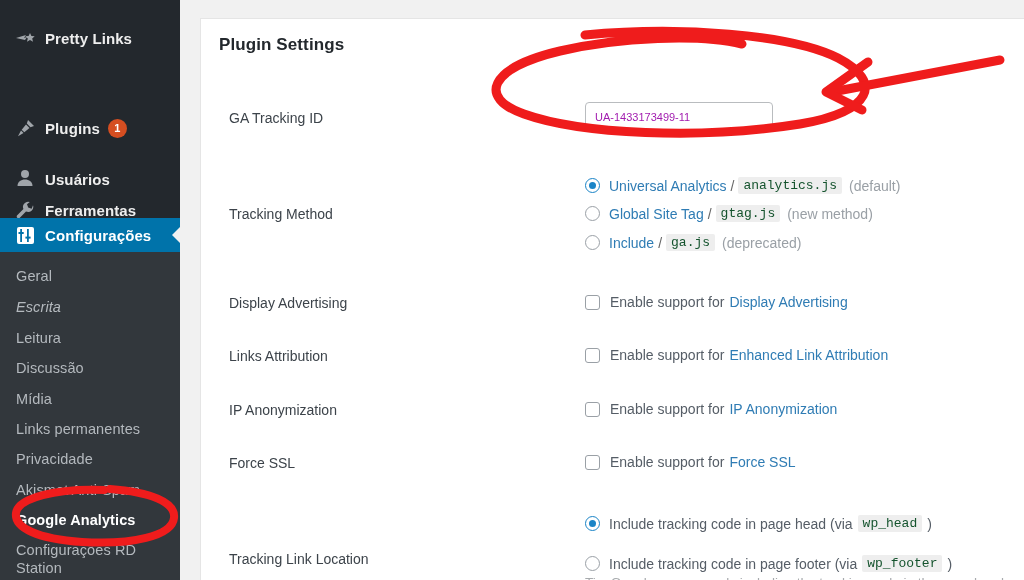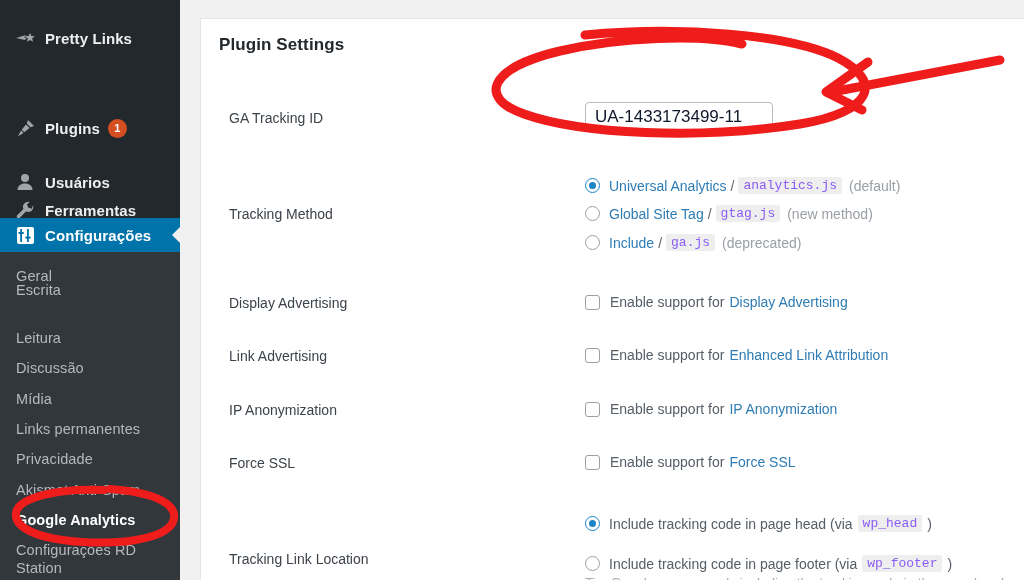--- a/index.html
+++ b/index.html
@@ -148,22 +148,22 @@
   #ga-input {
     position: absolute;
     left: 384px;
     top: 83px;
     width: 188px;
     height: 30px;
     border: 1px solid #b9bcbf;
     border-radius: 4px;
     background: #fff;
     font-family: "Liberation Sans", sans-serif;
-    font-size: 17px;
-    color: #0f172a;
+    font-size: 11px;
+    color: #a21caf;
     padding: 0 9px;
     outline: none;
   }
 
   
   .opt-row {
     position: absolute;
     left: 384px;
     display: flex;
     align-items: center;
@@ -201,21 +201,21 @@
   }
 
   .link { color: #2f7cb4; }
   .muted { color: #9aa0a6; }
   .sep { color: #666; margin: 0 4px; }
 
   code.chip {
     font-family: "Liberation Mono", monospace;
     font-size: 13px;
     background: #eeeeee;
-    color: #8b5cf6;
+    color: #14532d;
     padding: 1px 5px;
     border-radius: 2px;
   }
 
   .tip {
     position: absolute;
     left: 384px;
     top: 556px;
     font-size: 13.5px;
     color: #a7aaad;
@@ -256,21 +256,21 @@
         <svg width="19" height="19" viewBox="0 0 19 19">
             <path d="M12 1 l6 6 -3.5 1.2 -3.7-3.7z" fill="#a0a5aa"></path>
             <path d="M10 5.5 l3.5 3.5 -5.2 4.3 -2.6-2.6z" fill="#a0a5aa"></path>
             <path d="M5 11.5 l2.5 2.5 -5.5 3.3z" fill="#a0a5aa"></path>
           </svg>
       </span>
       <span class="mi-label">Plugins</span>
       <span class="badge">1</span>
     </div>
 
-    <div class="menu-item" style="top:164px;">
+    <div class="menu-item" style="top:152px;align-items:flex-end;">
       <span class="mi-icon">
         <svg width="18" height="18" viewBox="0 0 18 18">
             <circle cx="9" cy="5" r="4" fill="#a0a5aa"></circle>
             <path d="M1.5 17 c0-4.2 3.4-6.5 7.5-6.5 s7.5 2.3 7.5 6.5z" fill="#a0a5aa"></path>
           </svg>
       </span>
       <span class="mi-label">Usuários</span>
     </div>
 
     <div class="menu-item" style="top:192px;">
@@ -290,21 +290,21 @@
             <rect x="1.5" y="5" width="5.2" height="2" fill="#0073aa"></rect>
             <rect x="10" y="2" width="1.8" height="13" fill="#0073aa"></rect>
             <rect x="8.4" y="9.6" width="5.2" height="2" fill="#0073aa"></rect>
           </svg>
       </span>
       <span class="mi-label">Configurações</span>
       <span class="pointer"></span>
     </div>
 
     <div class="sub-item" style="top:267px;">Geral</div>
-    <div class="sub-item" style="top:281px;">Escrita</div>
+    <div class="sub-item" style="top:298px;font-style:italic;">Escrita</div>
     <div class="sub-item" style="top:329px;">Leitura</div>
     <div class="sub-item" style="top:359px;">Discussão</div>
     <div class="sub-item" style="top:390px;">Mídia</div>
     <div class="sub-item" style="top:420px;">Links permanentes</div>
     <div class="sub-item" style="top:450px;">Privacidade</div>
     <div class="sub-item" style="top:481px;">Akismet Anti-Spam</div>
     <div class="sub-item active" style="top:511px;">Google Analytics</div>
     <div class="sub-item" style="top:541px;width:150px;white-space:normal;">Configurações RD Station</div>
   </nav>
 
@@ -341,21 +341,21 @@
       <span class="muted" style="margin-left:7px;">(deprecated)</span>
     </label>
 
     <div class="row-label" style="top:276px;">Display Advertising</div>
     <label class="opt-row" style="top:275px;">
       <span class="checkbox"></span>
       <span>Enable support for</span>
       <span class="link" style="margin-left:5px;">Display Advertising</span>
     </label>
 
-    <div class="row-label" style="top:329px;">Link Advertising</div>
+    <div class="row-label" style="top:329px;">Links Attribution</div>
     <label class="opt-row" style="top:328px;">
       <span class="checkbox"></span>
       <span>Enable support for</span>
       <span class="link" style="margin-left:5px;">Enhanced Link Attribution</span>
     </label>
 
     <div class="row-label" style="top:383px;">IP Anonymization</div>
     <label class="opt-row" style="top:382px;">
       <span class="checkbox"></span>
       <span>Enable support for</span>

